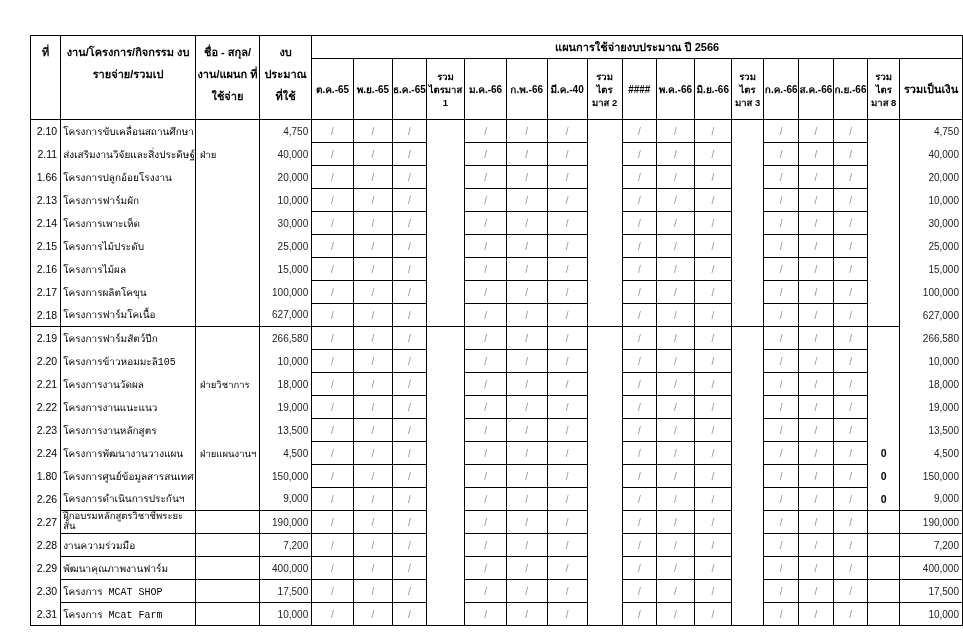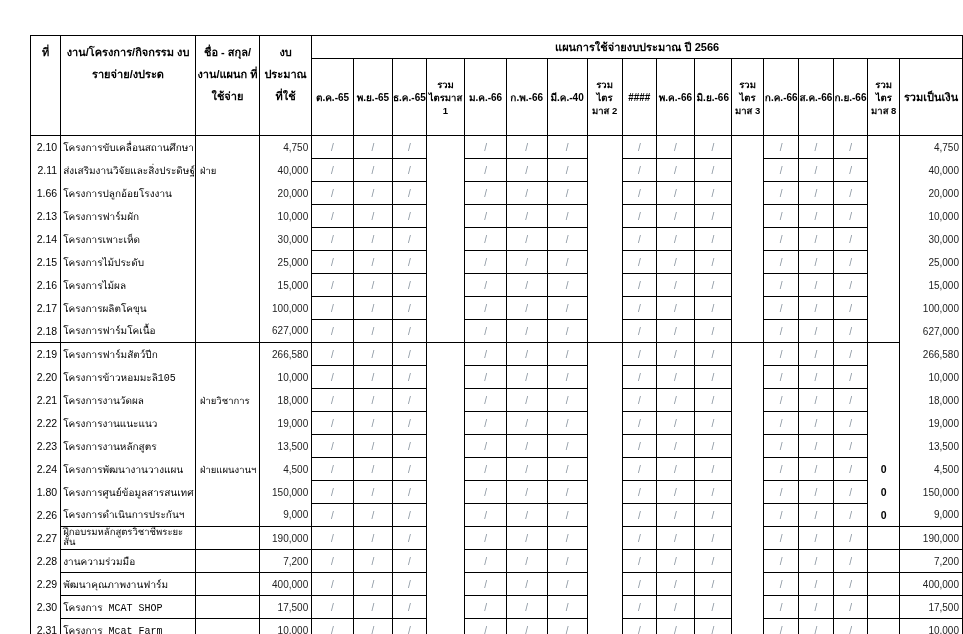--- a/index.html
+++ b/index.html
@@ -6,21 +6,21 @@
   body { width:963px; height:634px; font-family:"Liberation Sans", sans-serif; color:#000; }
   .sheet { position:relative; width:963px; height:634px; background:#fff; overflow:hidden; }
   table { position:absolute; left:30px; top:35px; border-collapse:collapse; table-layout:fixed; border:1px solid #000; }
   td, th { padding:0; margin:0; vertical-align:middle; overflow:visible; }
 
   
   thead th { border:1px solid #000; font-weight:bold; text-align:center; background:#fff; }
   th.h-left { vertical-align:top; padding-top:5px; font-size:11px; line-height:22px; }
   th.h-title { height:22px; font-size:11px; }
   th.h-month { height:60px; font-size:10px; }
-  th.h-quarter { height:60px; font-size:9.5px; line-height:13px; padding:8px 2px; }
+  th.h-quarter { height:60px; font-size:9.5px; line-height:13px; padding:0 2px; }
   th.h-total { font-size:11px; }
 
   
   tbody tr { height:23px; }
   tbody td { font-size:10px; }
   td.c-no { border-left:1px solid #000; border-right:1px solid #000; text-align:right; padding-right:3px; font-size:10.5px; }
   td.c-name { border-right:1px solid #000; text-align:left; padding-left:2px; white-space:nowrap; font-size:10px;font-family:Liberation Mono, monospace; }
   td.c-name.wrap { white-space:normal; line-height:10px; font-size:9.5px; }
   td.c-dept { border-right:1px solid #000; text-align:left; padding-left:4px; white-space:nowrap; font-size:9.5px; }
   td.c-budget { border-right:1px solid #000; text-align:right; padding-right:3px; color:#222; }
@@ -63,21 +63,21 @@
         <col style="width:36px">
       <col style="width:35px">
         <col style="width:35px">
         <col style="width:35px">
         <col style="width:35px">
       <col style="width:70px">
     </colgroup>
     <thead>
       <tr>
         <th class="h-left" rowspan="2">ที่</th>
-        <th class="h-left" rowspan="2">งาน/โครงการ/กิจกรรม งบรายจ่าย/งประด</th>
+        <th class="h-left" rowspan="2">งาน/โครงการ/กิจกรรม งบรายจ่าย/รวมเป</th>
         <th class="h-left" rowspan="2">ชื่อ - สกุล/ งาน/แผนก ที่ใช้จ่าย</th>
         <th class="h-left" rowspan="2">งบประมาณ ที่ใช้</th>
         <th class="h-title" colspan="17">แผนการใช้จ่ายงบประมาณ ปี 2566</th>
       </tr>
       <tr>
         <th class="h-month">ต.ค.-65</th>
         <th class="h-month">พ.ย.-65</th>
         <th class="h-month">ธ.ค.-65</th>
         <th class="h-quarter">รวม ไตรมาส 1</th>
         <th class="h-month">ม.ค.-66</th>

